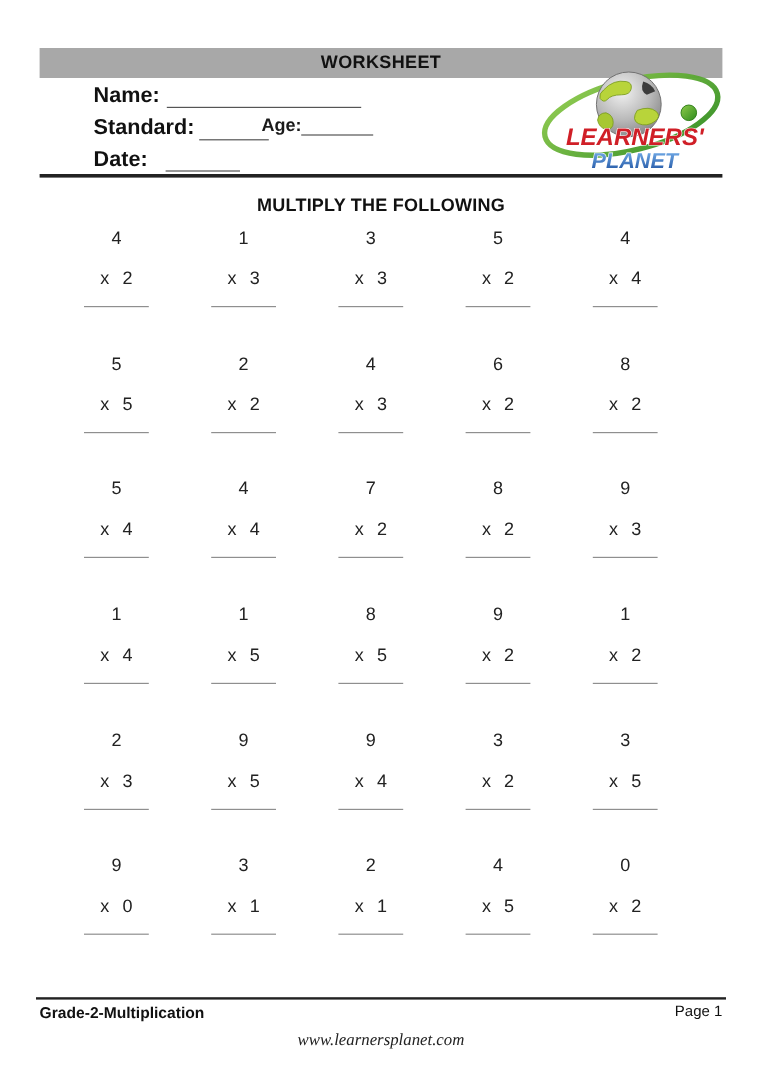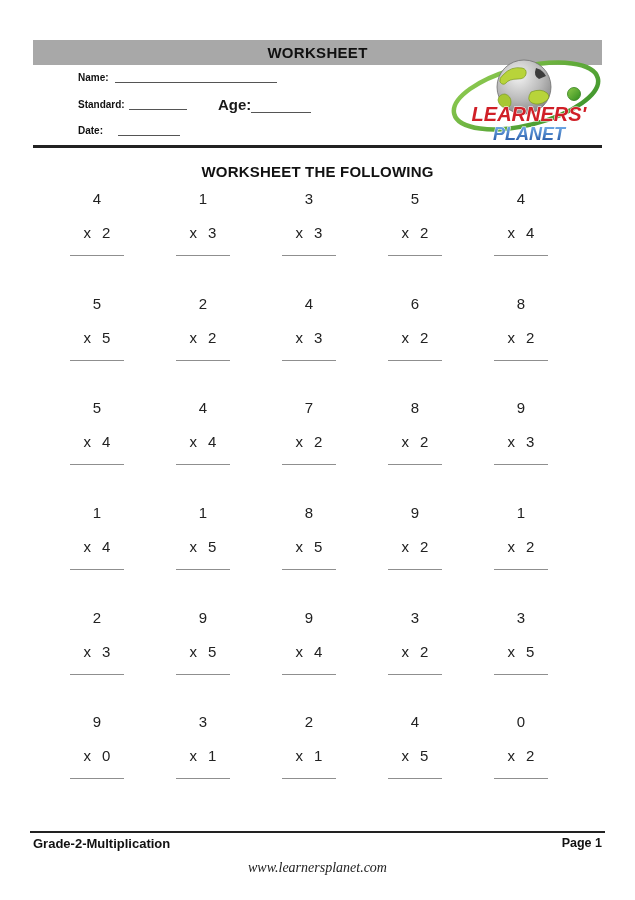--- a/index.html
+++ b/index.html
@@ -8,21 +8,21 @@
     font-family:"Liberation Sans", sans-serif;color:#1a1a1a;overflow:hidden;
   }
   
   .header-bar{
     position:absolute;left:33px;top:40px;width:569px;height:25px;
     background:var(--header-bar,#a8a8a8);
     display:flex;align-items:center;justify-content:center;
     font-size:15px;font-weight:bold;color:#111;letter-spacing:.3px;
   }
   
-  .form-row{position:absolute;left:38px;font-size:10px;font-weight:bold;color:#111;padding-left:40px;}
+  .form-row{position:absolute;left:38px;font-size:18px;font-weight:bold;color:#111;padding-left:40px;}
   .row-name{top:69px;}
   .row-standard{top:96px;}
   .row-date{top:122px;}
   .fline{display:inline-block;border-bottom:1.6px solid #555;height:13px;vertical-align:bottom;}
   .name-line{width:162px;margin-left:6px;}
   .standard-line{width:58px;margin-left:4px;}
   .age-line{width:60px;}
   .age-wrap{position:absolute;left:218px;top:96px;font-size:15px;font-weight:bold;}
   .date-line{width:62px;margin-left:15px;}
   
@@ -44,21 +44,21 @@
   .top-num{font-size:15px;line-height:16px;text-align:center;color:#222;}
   .mult-row{
     margin-top:18px;display:flex;justify-content:center;align-items:baseline;
     font-size:15px;line-height:16px;color:#222;
   }
   .op{margin-right:11px;}
   .answer-line{margin-top:14px;height:0;border-bottom:1.5px solid var(--answer-line,#8f8f8f);width:54px;}
   
   .foot-rule{position:absolute;left:30px;top:831px;width:575px;height:2.4px;background:#222;}
   .foot-left{position:absolute;left:33px;top:836px;font-size:13px;font-weight:bold;color:#111;}
-  .foot-right{position:absolute;right:33px;top:836px;font-size:12.5px;font-weight:bold;color:#111;}
+  .foot-right{position:absolute;right:33px;top:836px;font-size:12.5px;font-weight:normal;color:#111;}
   .foot-site{
     position:absolute;left:0;top:848px;width:635px;text-align:center;
     font-family:"Liberation Serif", serif;font-style:italic;font-size:14px;color:#222;margin-top:12px;
   }
 </style>
 </head>
 <body>
 
 <div class="page">
 
@@ -109,21 +109,21 @@
       <circle cx="126" cy="38" r="6.5" fill="url(#greenGrad)" stroke="#2e7d17" stroke-width="0.8"></circle>
     </g>
     <g font-family="Liberation Sans, sans-serif" font-weight="bold" font-style="italic" text-anchor="middle">
       <text x="81" y="65" font-size="20" style="fill:var(--logo-red,#d01f27)" stroke="#ffffff" stroke-width="1" paint-order="stroke">LEARNERS'</text>
       <text x="81" y="84" font-size="18" fill="url(#blueGrad)" stroke="#ffffff" stroke-width="1" paint-order="stroke">PLANET</text>
     </g>
   </svg>
 
   <div class="head-rule"></div>
 
-  <div class="heading">WORKSHEET THE FOLLOWING</div>
+  <div class="heading">MULTIPLY THE FOLLOWING</div>
 
   <div class="grid">
       <div class="cell">
         <div class="inner">
           <div class="top-num">4</div>
           <div class="mult-row">
             <span class="op">x</span>
             <span>2</span>
           </div>
           <div class="answer-line"></div>

